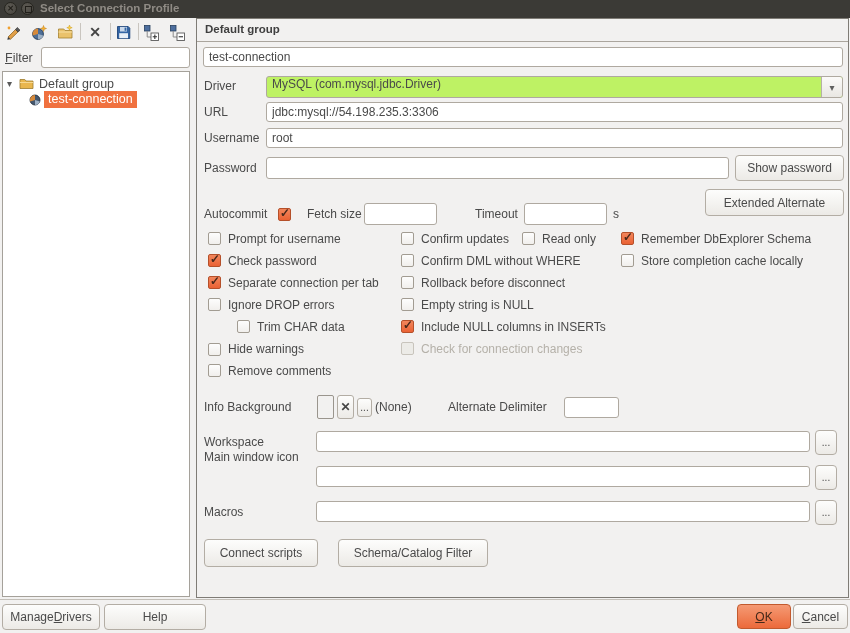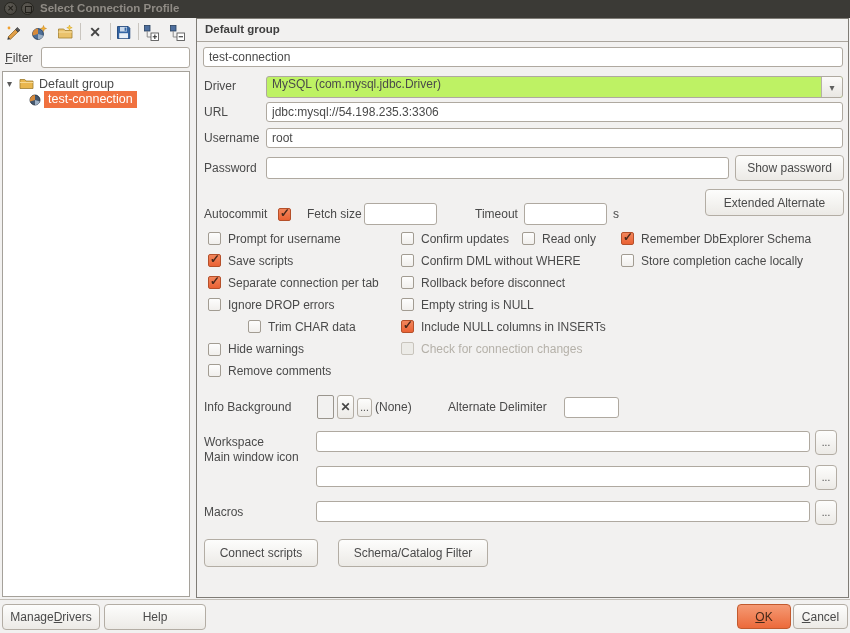--- a/index.html
+++ b/index.html
@@ -193,21 +193,21 @@
         <span class="cb"></span>
         <span class="opt-label">Read only</span>
       </div>
     <div class="opt" style="left:424px; top:212px;" data-checked="true">
         <span class="cb"></span>
         <span class="opt-label">Remember DbExplorer Schema</span>
       </div>
 
     <div class="opt" style="left:11px; top:234px;" data-checked="true">
         <span class="cb"></span>
-        <span class="opt-label">Save scripts</span>
+        <span class="opt-label">Check password</span>
       </div>
     <div class="opt" style="left:204px; top:234px;" data-checked="false">
         <span class="cb"></span>
         <span class="opt-label">Confirm DML without WHERE</span>
       </div>
     <div class="opt" style="left:424px; top:234px;" data-checked="false">
         <span class="cb"></span>
         <span class="opt-label">Store completion cache locally</span>
       </div>
 
@@ -222,21 +222,21 @@
 
     <div class="opt" style="left:11px; top:278px;" data-checked="false">
         <span class="cb"></span>
         <span class="opt-label">Ignore DROP errors</span>
       </div>
     <div class="opt" style="left:204px; top:278px;" data-checked="false">
         <span class="cb"></span>
         <span class="opt-label">Empty string is NULL</span>
       </div>
 
-    <div class="opt" style="left:11px; top:300px;padding-left:40px;" data-checked="false">
+    <div class="opt" style="left:0; top:300px;padding-left:40px;" data-checked="false">
         <span class="cb"></span>
         <span class="opt-label">Trim CHAR data</span>
       </div>
     <div class="opt" style="left:204px; top:300px;" data-checked="true">
         <span class="cb"></span>
         <span class="opt-label">Include NULL columns in INSERTs</span>
       </div>
 
     <div class="opt" style="left:11px; top:322px;align-items:flex-end;" data-checked="false">
         <span class="cb"></span>

